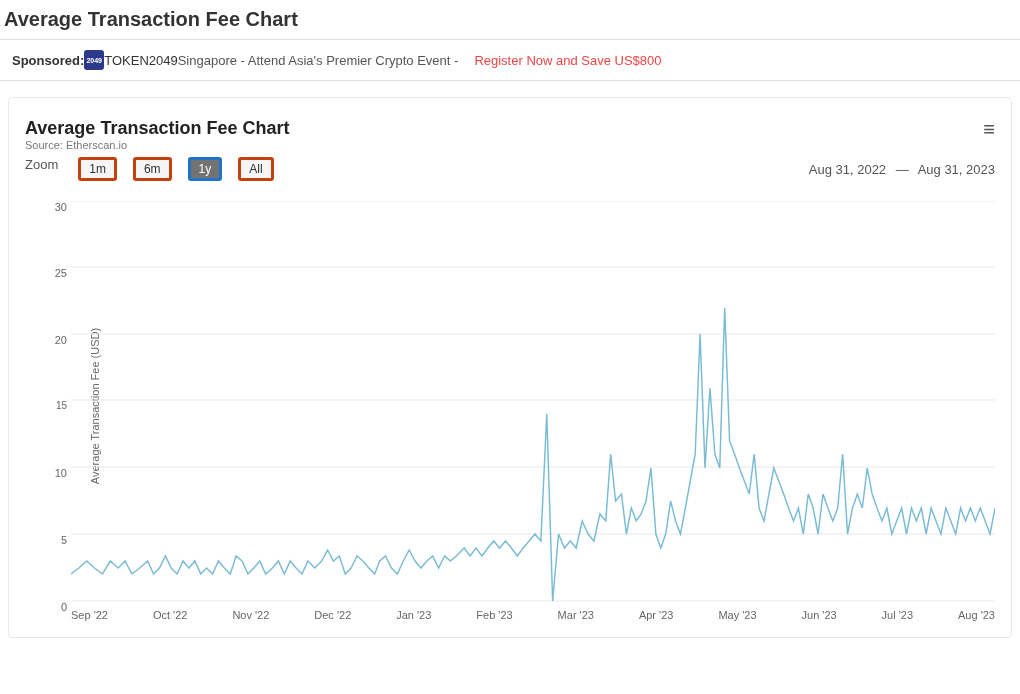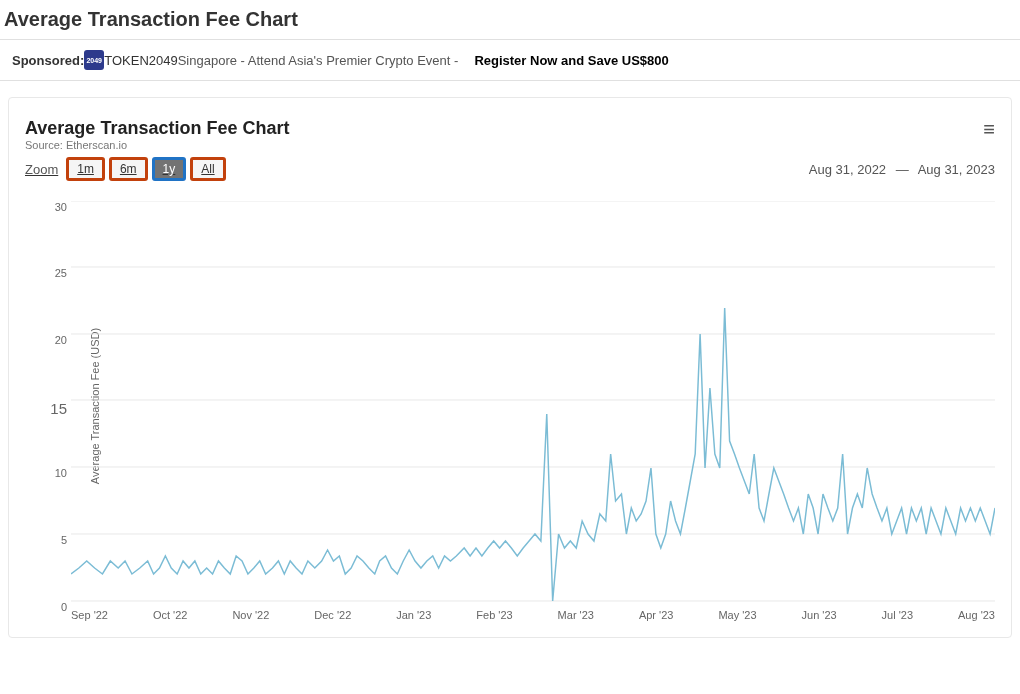--- a/index.html
+++ b/index.html
@@ -26,22 +26,22 @@
       background: #2d3a8c;
       color: #fff;
       font-size: 7px;
       display: inline-flex;
       align-items: center;
       justify-content: center;
       border-radius: 3px;
       font-weight: bold;
     }
     .sponsor-link {
-      color: #000000;
-      font-weight: bold;
+      color: #ef4444;
+      font-weight: normal;
       text-decoration: none;
       padding-left: 16px;
     }
 
     .chart-container {
       margin: 16px 8px;
       border: 1px solid #e8e8e8;
       border-radius: 4px;
       padding: 20px 16px 16px 16px;
       background: #fff;
@@ -76,23 +76,22 @@
     }
 
     .chart-controls {
       display: flex;
       justify-content: space-between;
       align-items: center;
       margin-bottom: 10px;
     }
     .zoom-controls {
       display: flex;
-      align-items: center;
-      gap: 4px;
-      text-decoration: underline;
+      align-items: flex-start;
+      gap: 16px;
     }
     .zoom-label {
       font-size: 13px;
       color: #555;
       margin-right: 4px;
     }
     .zoom-btn {
       padding: 2px 8px;
       font-size: 12px;
       border: 3px solid #c2410c;
@@ -154,21 +153,21 @@
     </div>
   </div>
 
   <div class="chart-area" style="position:relative; display:flex;">
     <div style="position:relative; width:46px; height:410px; flex-shrink:0; margin-top:10px;">
       <div style="position:absolute; left:-8px; top:50%; transform: translateY(-50%) rotate(-90deg); font-size:11px; color:#666; white-space:nowrap;">Average Transaction Fee (USD)</div>
 
       <div style="position:absolute; right:4px; top:0px; font-size:11px; color:#666;">30</div>
       <div style="position:absolute; right:4px; top:66px; font-size:11px; color:#666;">25</div>
       <div style="position:absolute; right:4px; top:133px; font-size:11px; color:#666;">20</div>
-      <div style="position:absolute; right:4px; top:199px; font-size:15px; color:#666;">15</div>
+      <div style="position:absolute; right:4px; top:199px; font-size:10px; color:#666;">15</div>
       <div style="position:absolute; right:4px; top:266px; font-size:11px; color:#666;">10</div>
       <div style="position:absolute; right:4px; top:333px; font-size:11px; color:#666;">5</div>
       <div style="position:absolute; right:4px; top:400px; font-size:11px; color:#666;">0</div>
     </div>
 
     <div style="flex:1; position:relative; height:430px;">
       <svg width="100%" height="410" style="position:absolute; top:10px; left:0;" viewBox="0 0 940 410" preserveAspectRatio="none">
 
         <line x1="0" y1="0" x2="940" y2="0" stroke="#e8e8e8" stroke-width="1"></line>
         <line x1="0" y1="66" x2="940" y2="66" stroke="#e8e8e8" stroke-width="1"></line>

